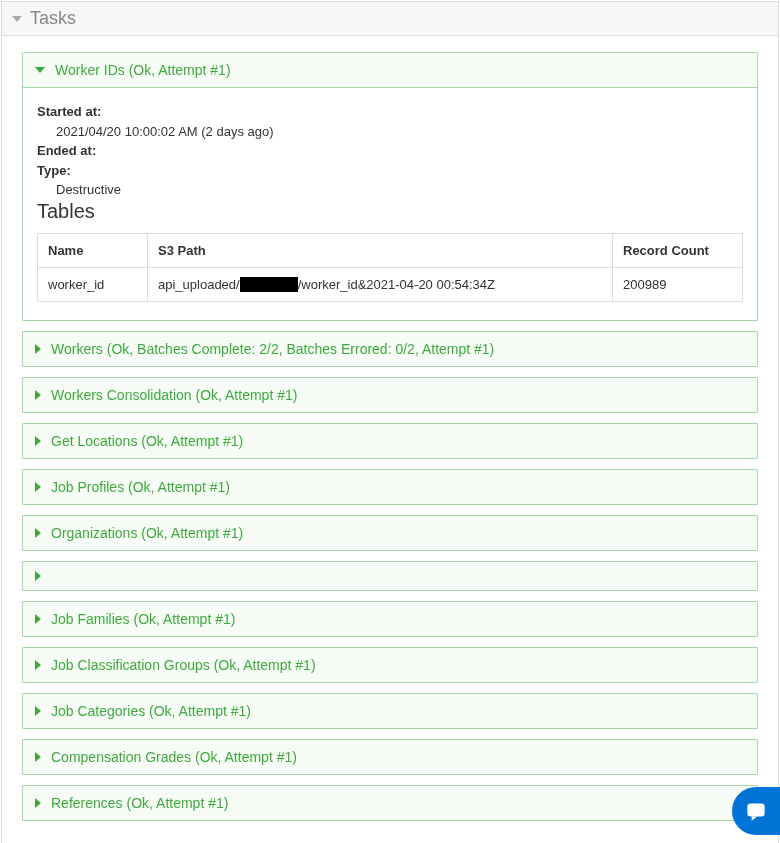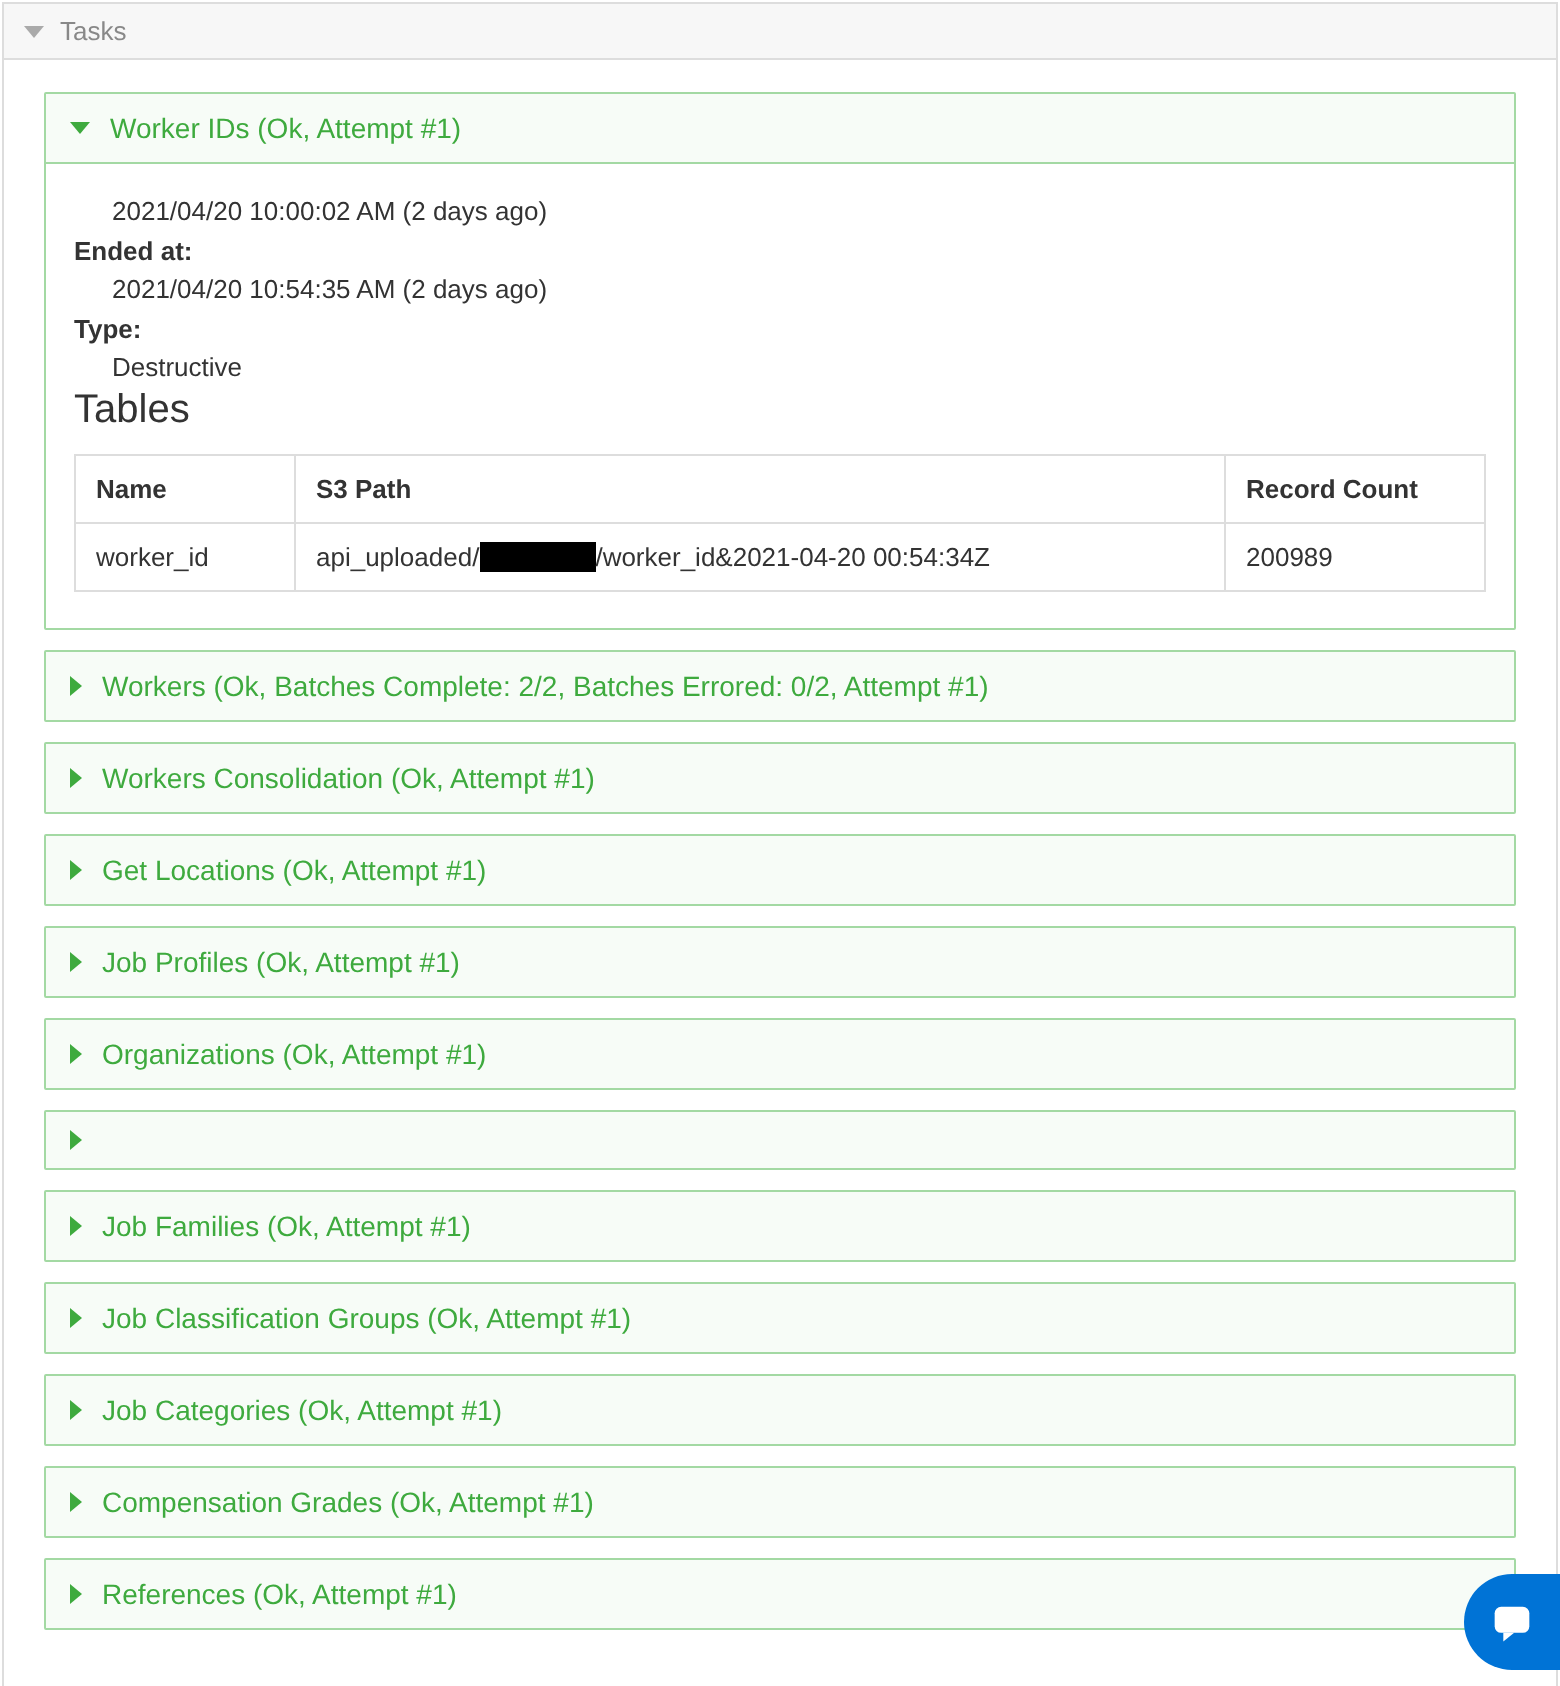--- a/index.html
+++ b/index.html
@@ -16,21 +16,21 @@
     margin: 1px;
   }
   .outer-header {
     background: #f7f7f7;
     border-bottom: 1px solid #ddd;
     padding: 6px 10px;
     display: flex;
     align-items: center;
     gap: 8px;
     color: #888;
-    font-size: 13px;
+    font-size: 18px;
   }
   .outer-body {
     padding: 16px 20px 20px 20px;
   }
   .task-panel {
     border: 1px solid #a3d9a3;
     border-radius: 1px;
     margin-bottom: 10px;
     background: #fff;
   }
@@ -147,23 +147,23 @@
   </div>
   <div class="outer-body">
 
     <div class="task-panel">
       <div class="task-header">
         <span class="tri tri-down"></span>
         <span class="task-header-title">Worker IDs (Ok, Attempt #1)</span>
       </div>
       <div class="task-body">
         <div class="detail-block">
+          <div class="label">Started at:</div>
           <div class="val">2021/04/20 10:00:02 AM (2 days ago)</div>
           <div class="label">Ended at:</div>
-          <div class="val">2021/04/20 10:54:35 AM (2 days ago)</div>
           <div class="label">Type:</div>
           <div class="val">Destructive</div>
         </div>
         <div class="tables-heading">Tables</div>
         <table class="data-table">
           <thead>
             <tr>
               <th class="col-name">Name</th>
               <th>S3 Path</th>
               <th class="col-count">Record Count</th>

